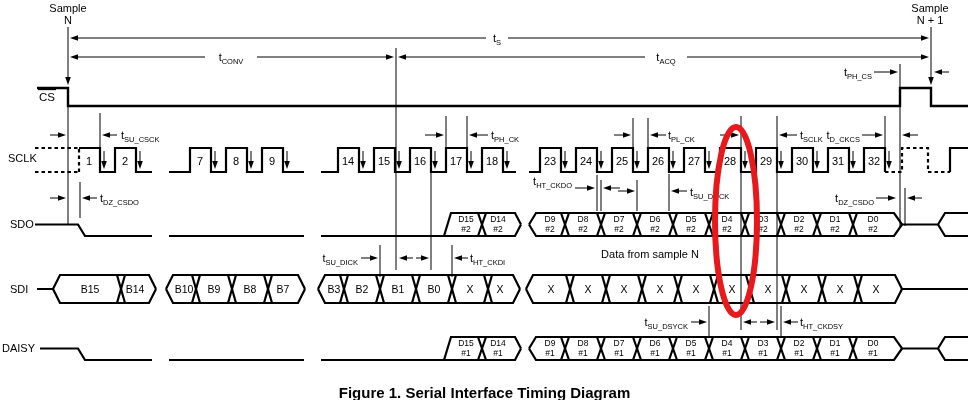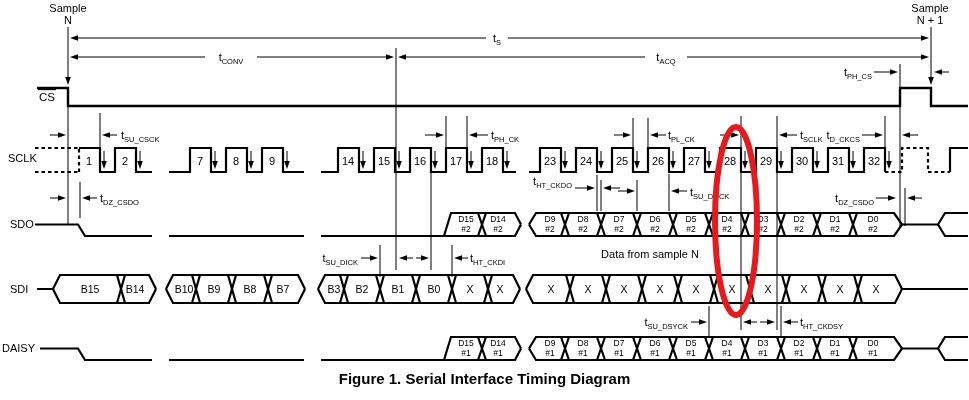--- a/index.html
+++ b/index.html
@@ -1,19 +1,19 @@
 <!DOCTYPE html>
 <html><head>
 <meta charset="utf-8">
 <style>
   html,body{margin:0;padding:0;background:#ffffff;}
   #stage{position:relative;width:969px;height:400px;background:#fff;overflow:hidden;
          font-family:"Liberation Sans", sans-serif;}
   #diagram-svg{position:absolute;left:0;top:0;}
-  #caption{position:absolute;left:0;right:0;top:370px;text-align:center;
+  #caption{position:absolute;left:0;right:0;top:384px;text-align:center;
            font-weight:bold;font-size:15px;color:#000;
            font-family:"Liberation Sans", sans-serif;}
 </style>
 </head>
 <body>
 
 <div id="stage">
     <svg width="969" height="400" viewBox="0 0 969 400" id="diagram-svg">
       <g>
         <path d="M35,148 H79" fill="none" stroke="#000000" stroke-width="2.2" stroke-linejoin="miter" stroke-dasharray="3.5 3"></path>

